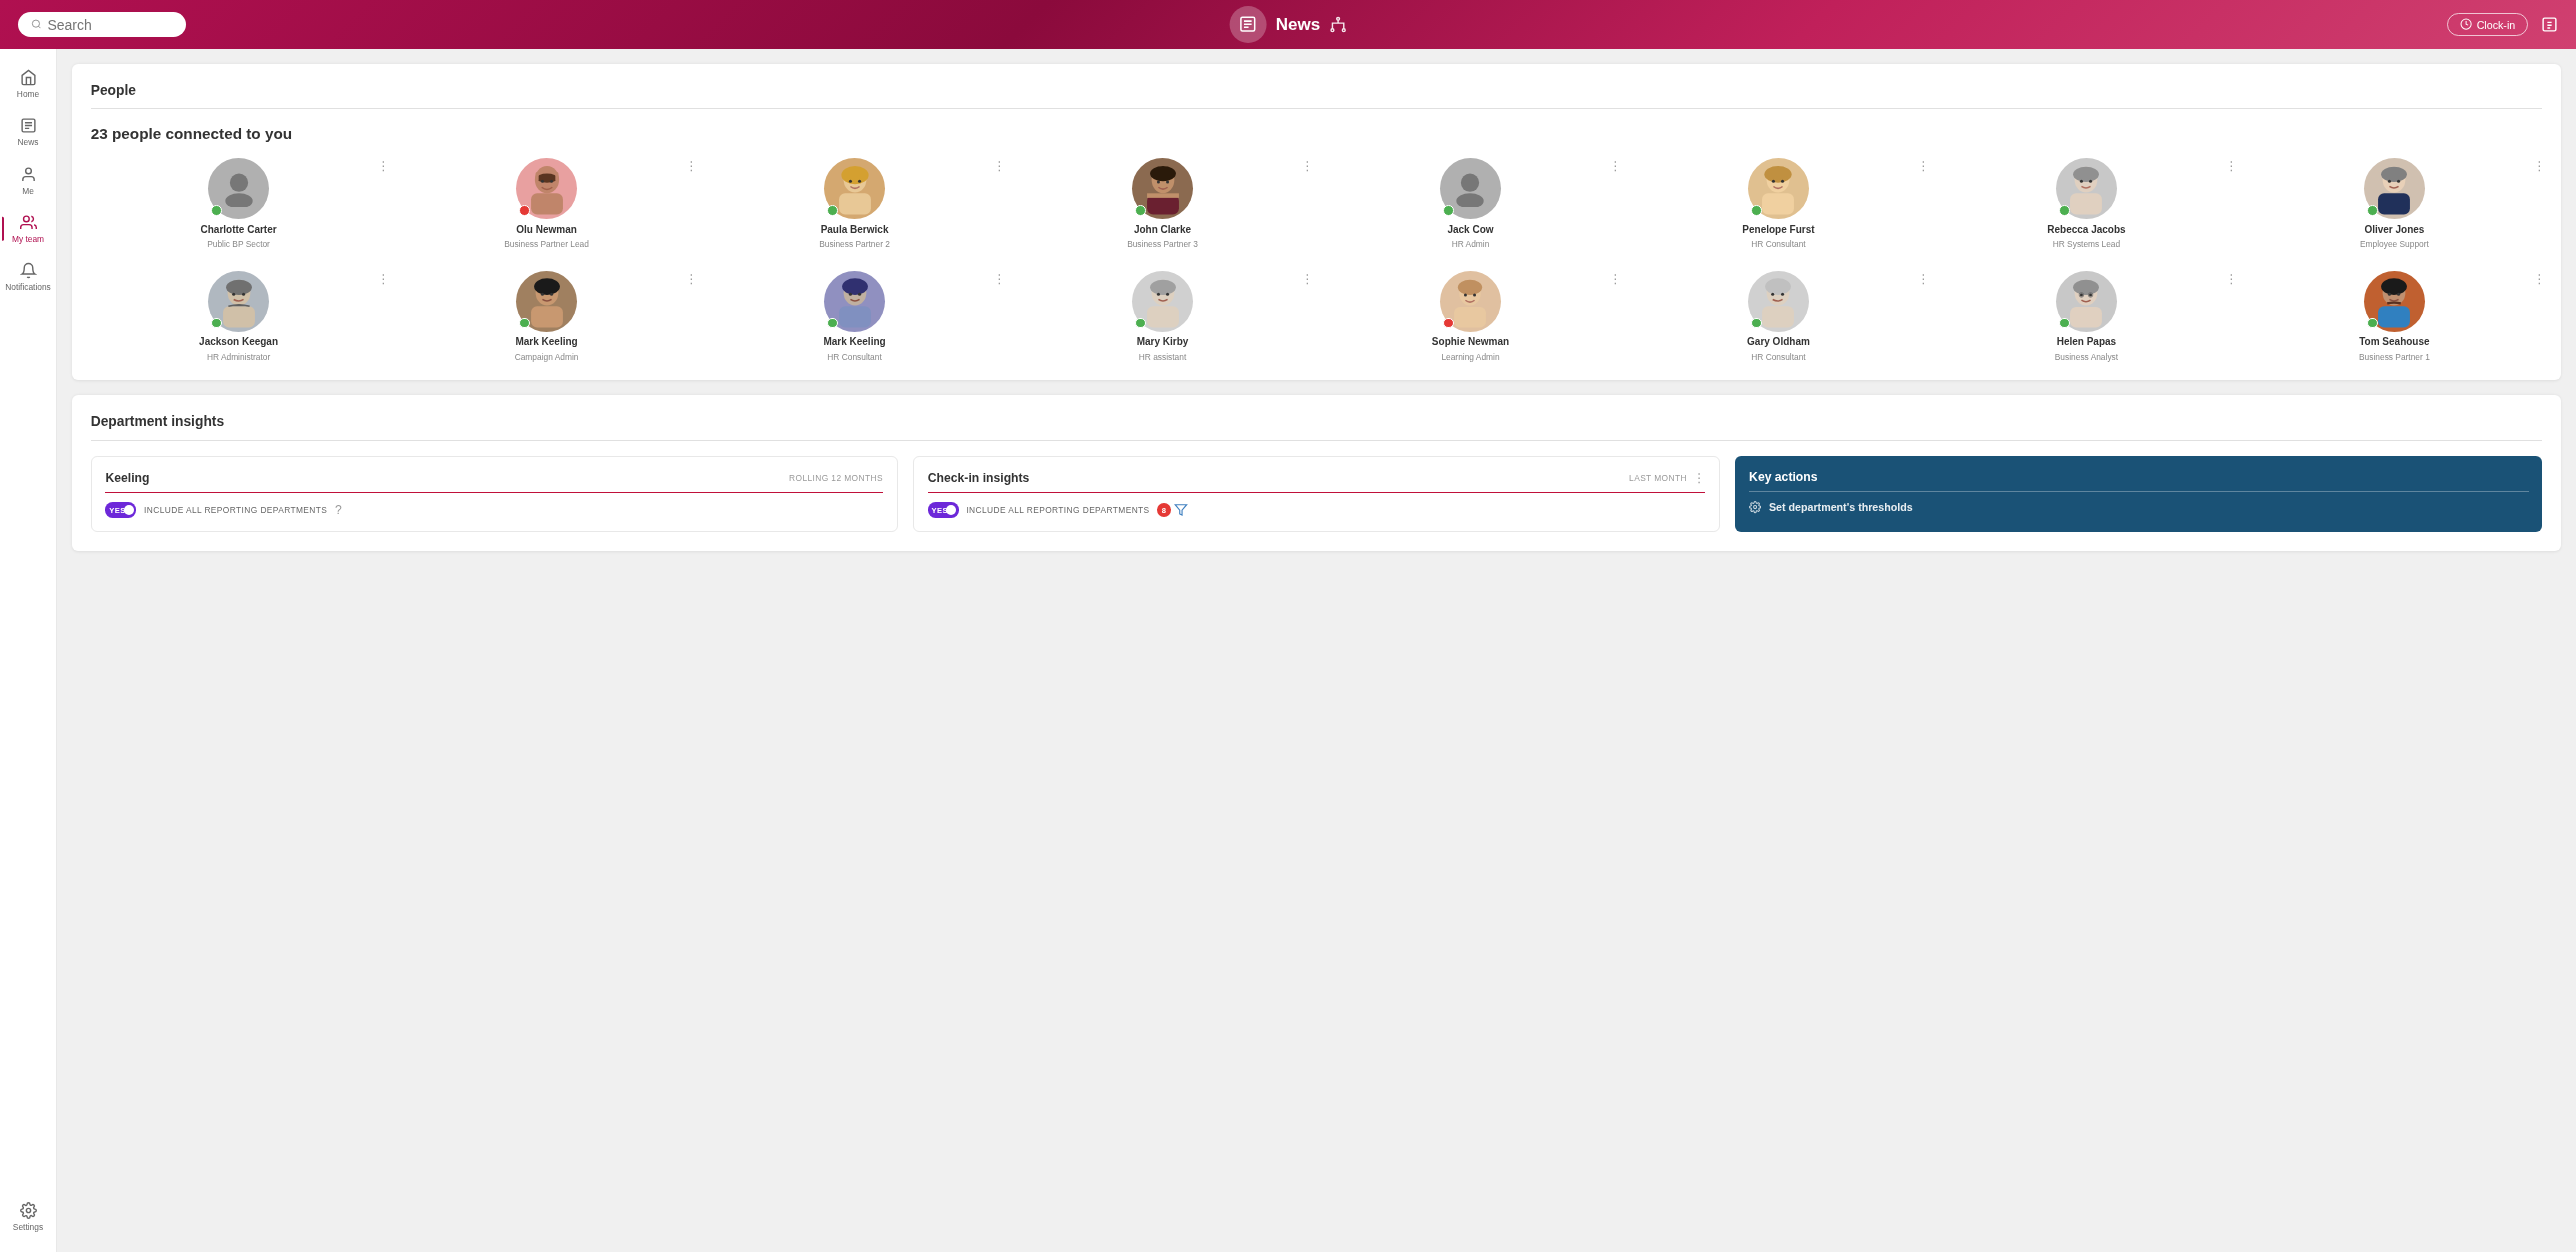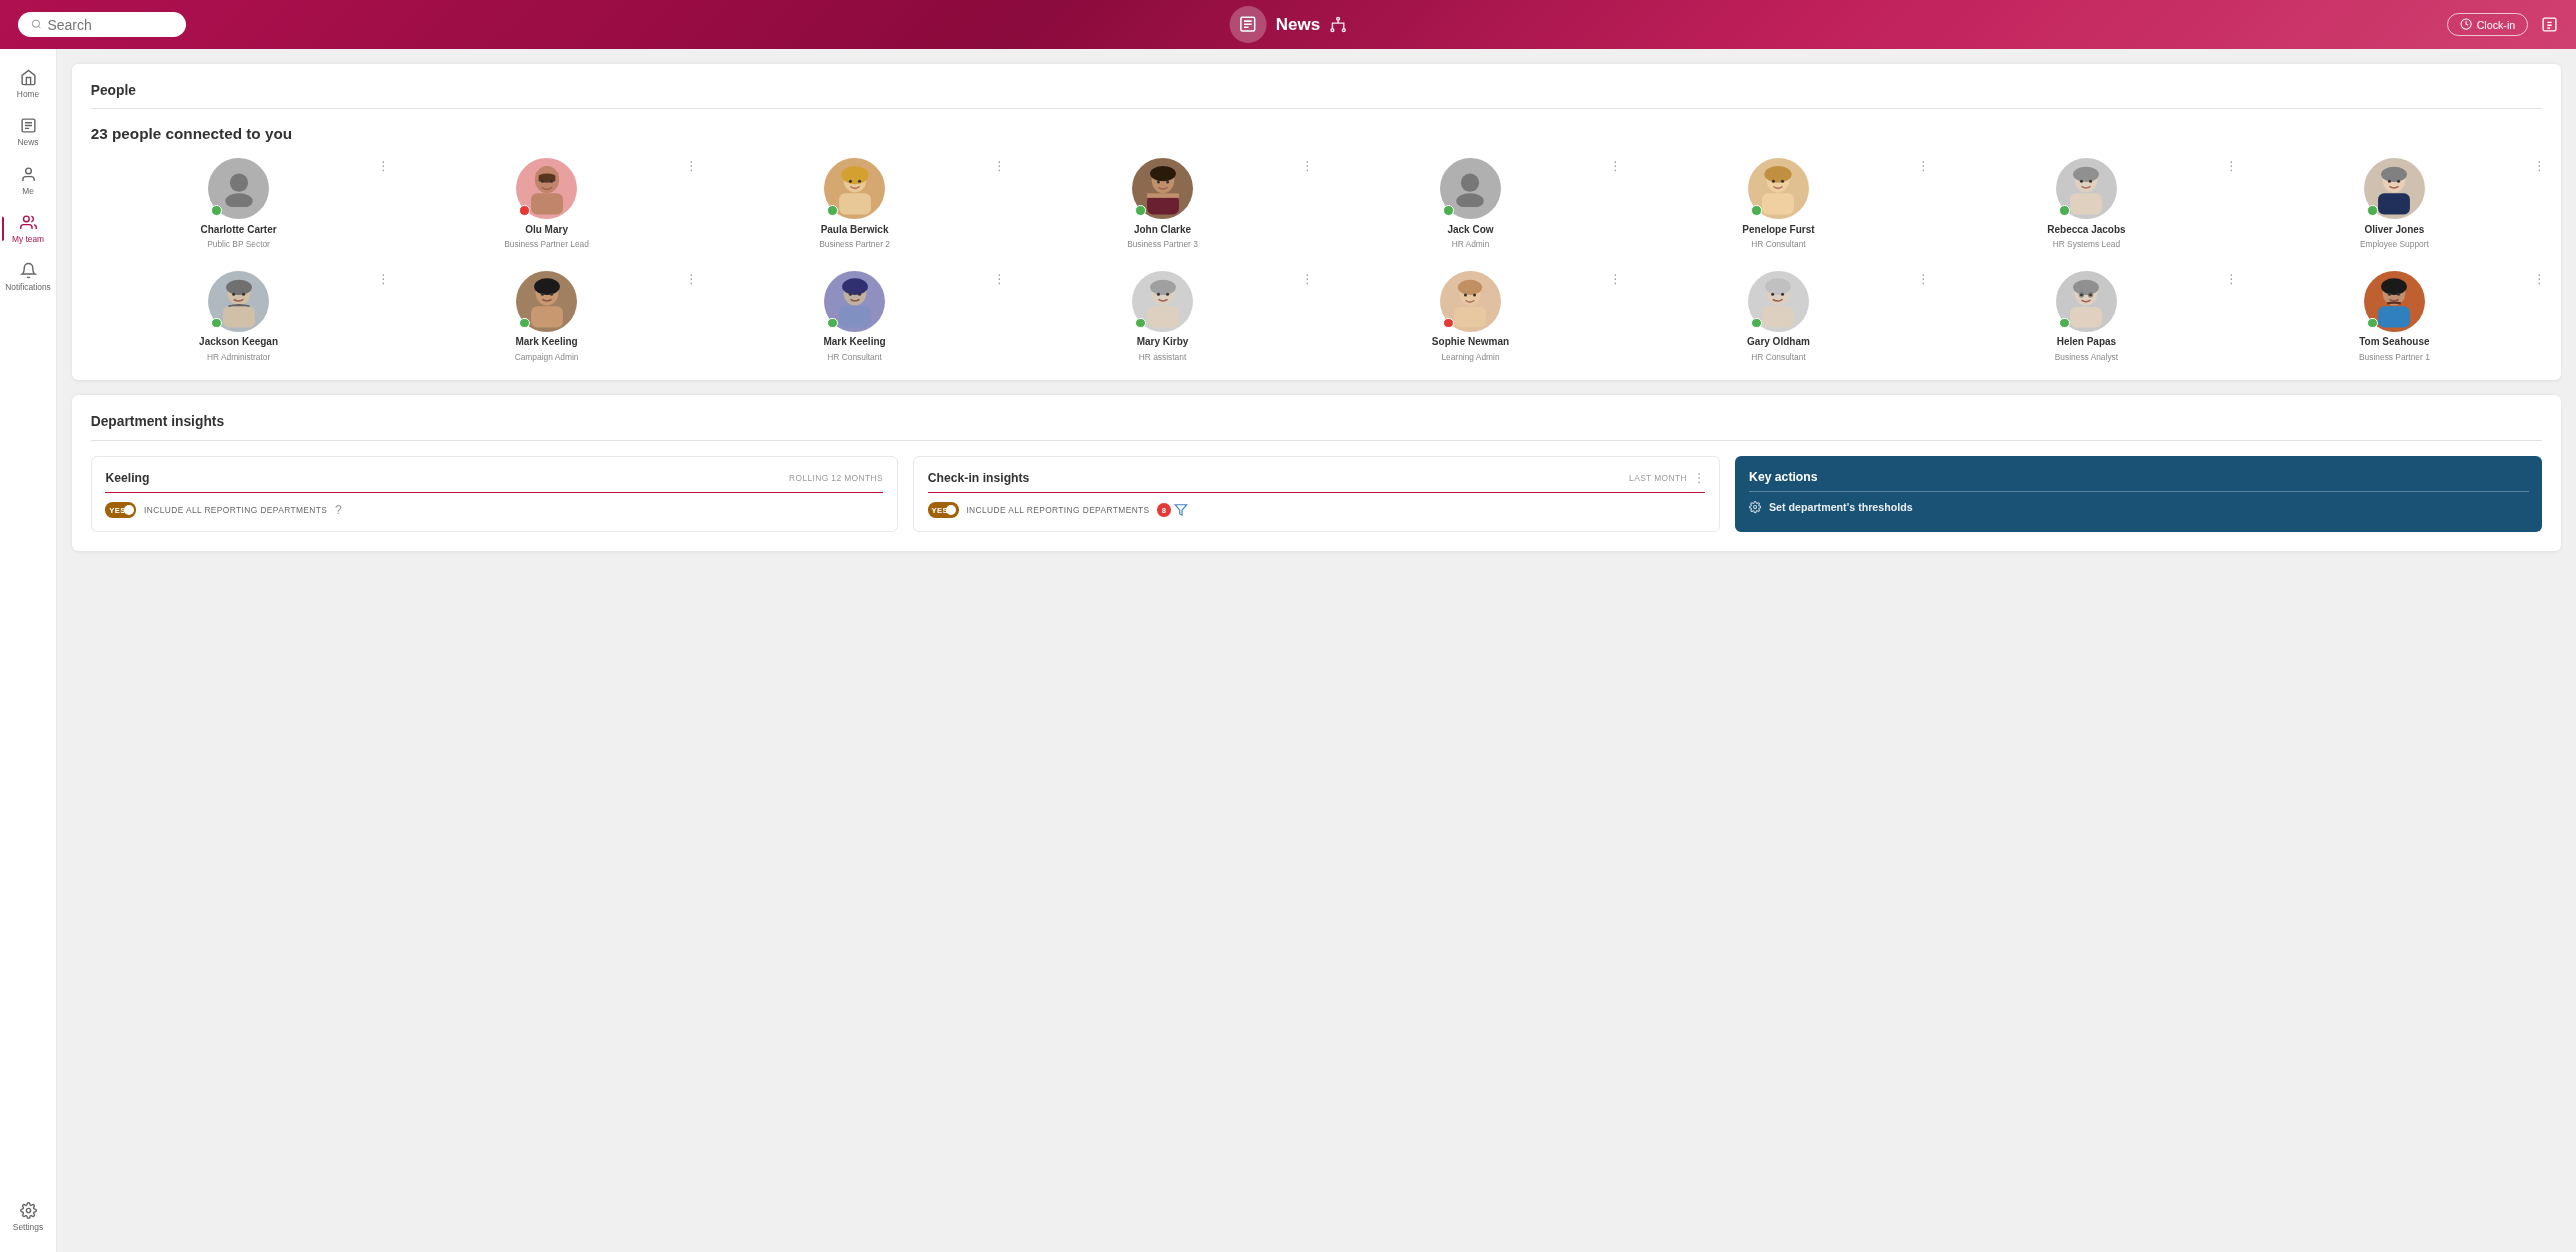--- a/index.html
+++ b/index.html
@@ -267,21 +267,21 @@
       align-items: center;
       gap: 7.6px;
       font-size: 8.4px;
       color: #666;
       text-transform: uppercase;
       letter-spacing: 0.4px;
     }
     .toggle {
       width: 31px;
       height: 15.3px;
-      background: #a16207;
+      background: #6d28d9;
       border-radius: 7.6px;
       position: relative;
       display: flex;
       align-items: center;
       cursor: pointer;
     }
     .toggle::after {
       content: '';
       position: absolute;
       right: 2.3px;
@@ -478,21 +478,21 @@
                 <circle cx="23" cy="26" r="2" fill="#333"></circle>
                 <circle cx="35" cy="26" r="2" fill="#333"></circle>
                 <path d="M22 34 Q29 40 36 34" stroke="#a0604a" stroke-width="2" fill="none"></path>
                 <rect x="14" y="14" width="4" height="12" rx="2" fill="#c0856a"></rect>
                 <rect x="40" y="14" width="4" height="12" rx="2" fill="#c0856a"></rect>
               </svg>
             </div>
             <div class="status-dot red"></div>
           </div>
           <span class="person-menu">⋮</span>
-          <div class="person-name">Olu Mary</div>
+          <div class="person-name">Olu Newman</div>
           <div class="person-role">Business Partner Lead</div>
         </div>
 
         <div class="person-card">
           <div class="person-avatar-wrap">
             <div class="person-avatar" style="background:#d4a870;">
               <svg width="44" height="54" viewBox="0 0 58 70">
                 <ellipse cx="29" cy="24" rx="15" ry="17" fill="#e8c896"></ellipse>
                 <ellipse cx="29" cy="18" rx="18" ry="12" fill="#d4a030"></ellipse>
                 <circle cx="23" cy="26" r="2" fill="#333"></circle>

